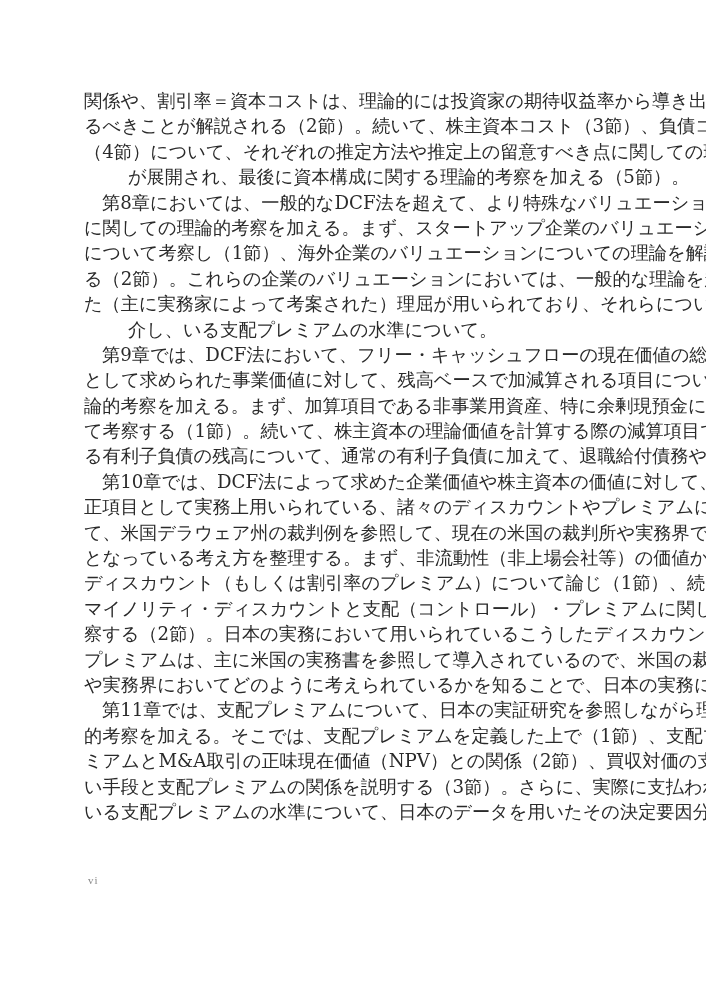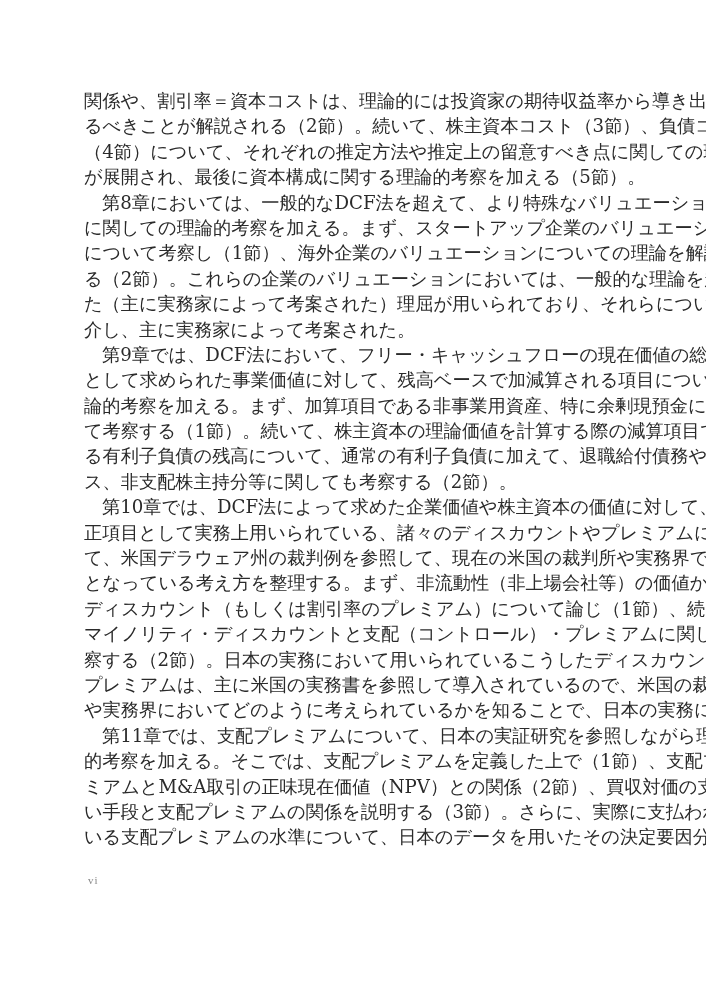--- a/index.html
+++ b/index.html
@@ -13,21 +13,21 @@
     font-family: "DejaVu Serif", "Liberation Serif", serif;
     font-size: 18.2px;
     line-height: 25.4px;
     color: #2a2a2a;
     letter-spacing: 0;
   }
   .line {
     display: block; white-space: nowrap; height: 25.4px;
     text-align: justify; text-align-last: justify;
   }
-  .line.last { text-align-last: left; }
+  .line.last { text-align-last: left; margin-left: 44px; }
   .line.indent { padding-left: 18px; }
   .folio {
     position: absolute; left: 88px; top: 874px;
     font-family: "Liberation Serif", "DejaVu Serif", serif;
     font-size: 11px; color: #888888; letter-spacing: 1px;
   }
 </style>
 </head>
 <body>
 
@@ -37,28 +37,27 @@
     <span class="line">関係や、割引率＝資本コストは、理論的には投資家の期待収益率から導き出され</span>
     <span class="line">るべきことが解説される（2節）。続いて、株主資本コスト（3節）、負債コスト</span>
     <span class="line">（4節）について、それぞれの推定方法や推定上の留意すべき点に関しての理論</span>
     <span class="line last">が展開され、最後に資本構成に関する理論的考察を加える（5節）。</span>
 
     <span class="line indent">第8章においては、一般的なDCF法を超えて、より特殊なバリュエーション</span>
     <span class="line">に関しての理論的考察を加える。まず、スタートアップ企業のバリュエーション</span>
     <span class="line">について考察し（1節）、海外企業のバリュエーションについての理論を解説す</span>
     <span class="line">る（2節）。これらの企業のバリュエーションにおいては、一般的な理論を超え</span>
     <span class="line">た（主に実務家によって考案された）理屈が用いられており、それらについて紹</span>
-    <span class="line last">介し、主に実務家によって考案された。</span>
+    <span class="line last">介し、いる支配プレミアムの水準について。</span>
 
     <span class="line indent">第9章では、DCF法において、フリー・キャッシュフローの現在価値の総和</span>
     <span class="line">として求められた事業価値に対して、残高ベースで加減算される項目について理</span>
     <span class="line">論的考察を加える。まず、加算項目である非事業用資産、特に余剰現預金につい</span>
     <span class="line">て考察する（1節）。続いて、株主資本の理論価値を計算する際の減算項目であ</span>
     <span class="line">る有利子負債の残高について、通常の有利子負債に加えて、退職給付債務やリー</span>
-    <span class="line last">ス、非支配株主持分等に関しても考察する（2節）。</span>
 
     <span class="line indent">第10章では、DCF法によって求めた企業価値や株主資本の価値に対して、補</span>
     <span class="line">正項目として実務上用いられている、諸々のディスカウントやプレミアムについ</span>
     <span class="line">て、米国デラウェア州の裁判例を参照して、現在の米国の裁判所や実務界で主流</span>
     <span class="line">となっている考え方を整理する。まず、非流動性（非上場会社等）の価値からの</span>
     <span class="line">ディスカウント（もしくは割引率のプレミアム）について論じ（1節）、続いて、</span>
     <span class="line">マイノリティ・ディスカウントと支配（コントロール）・プレミアムに関して考</span>
     <span class="line">察する（2節）。日本の実務において用いられているこうしたディスカウントや</span>
     <span class="line">プレミアムは、主に米国の実務書を参照して導入されているので、米国の裁判所</span>
     <span class="line">や実務界においてどのように考えられているかを知ることで、日本の実務にも参</span>

